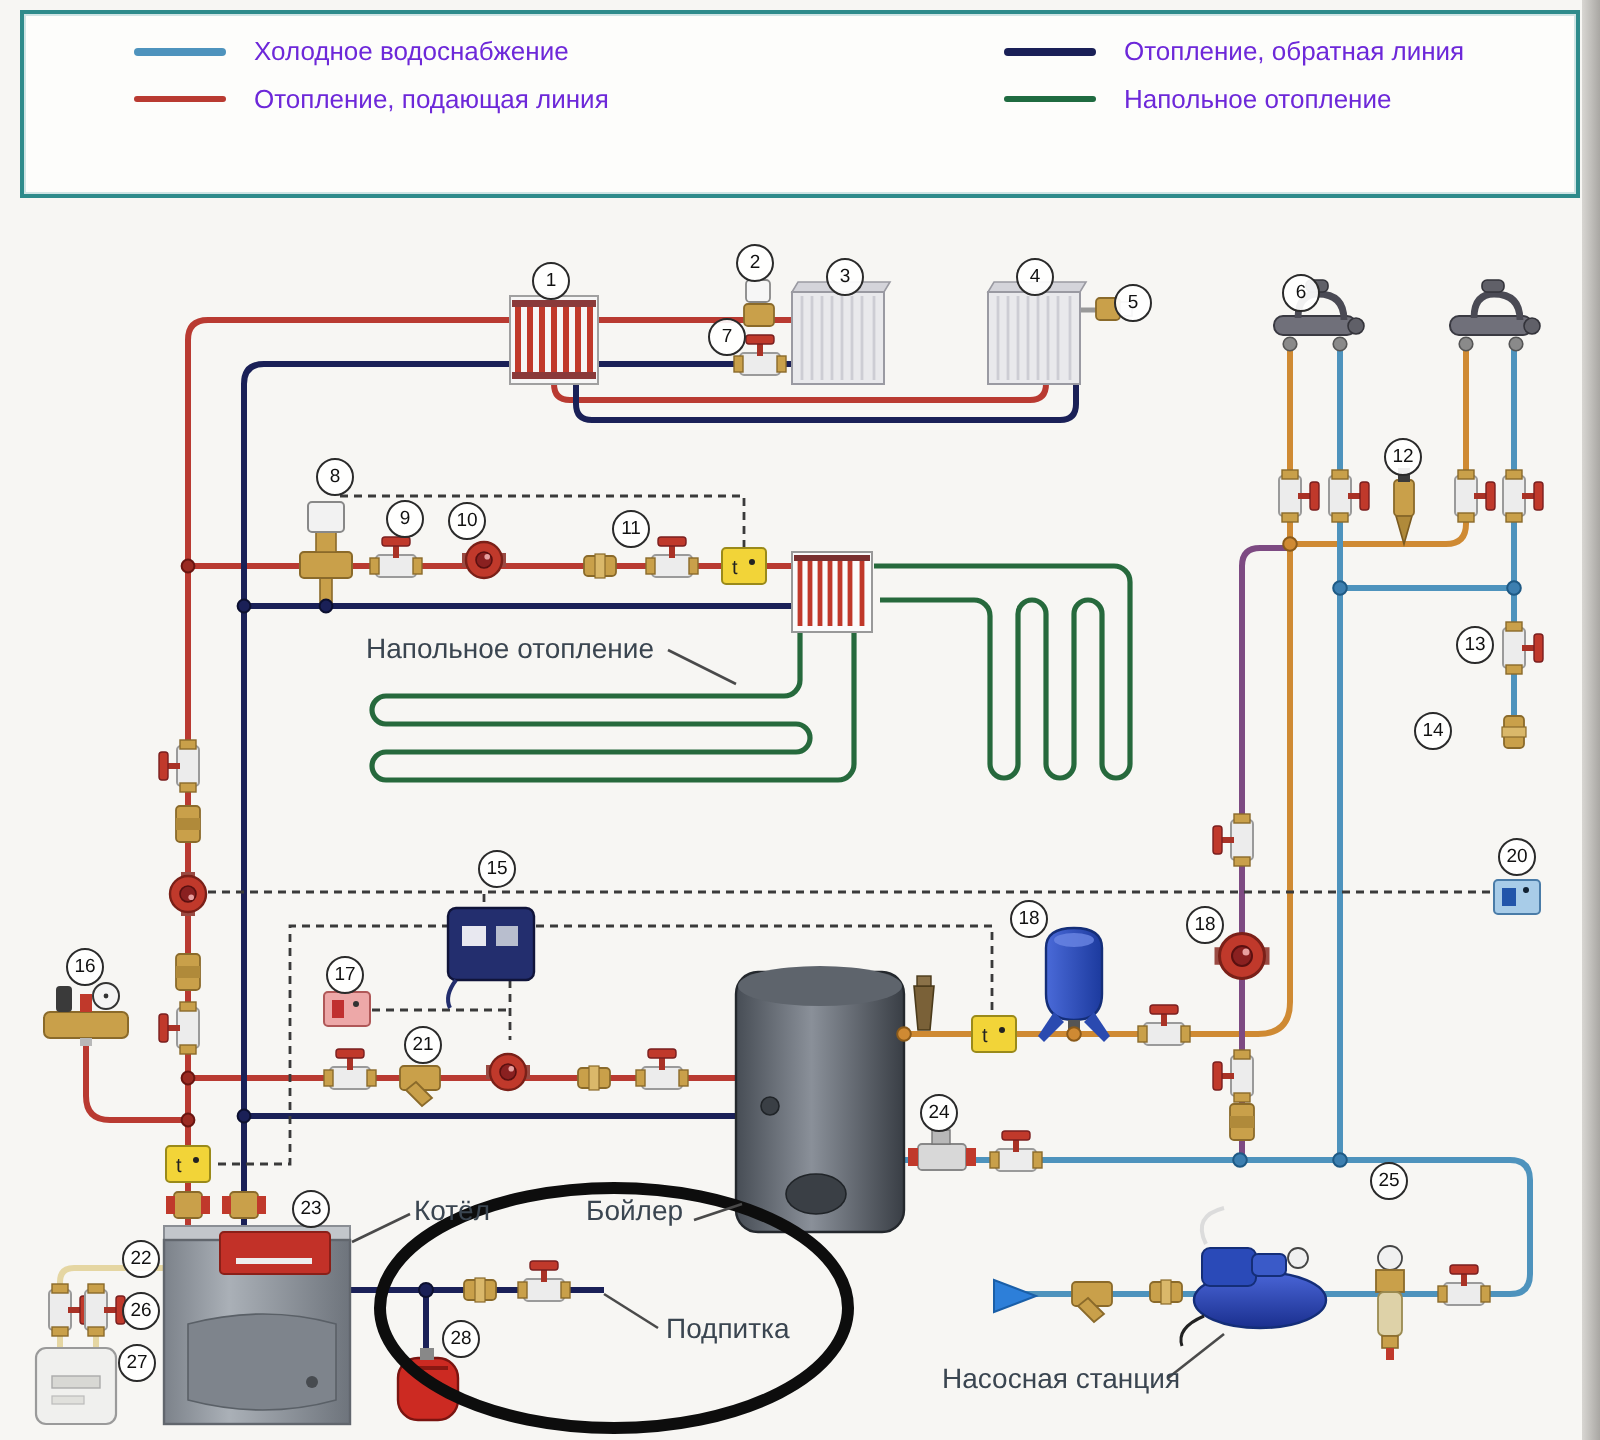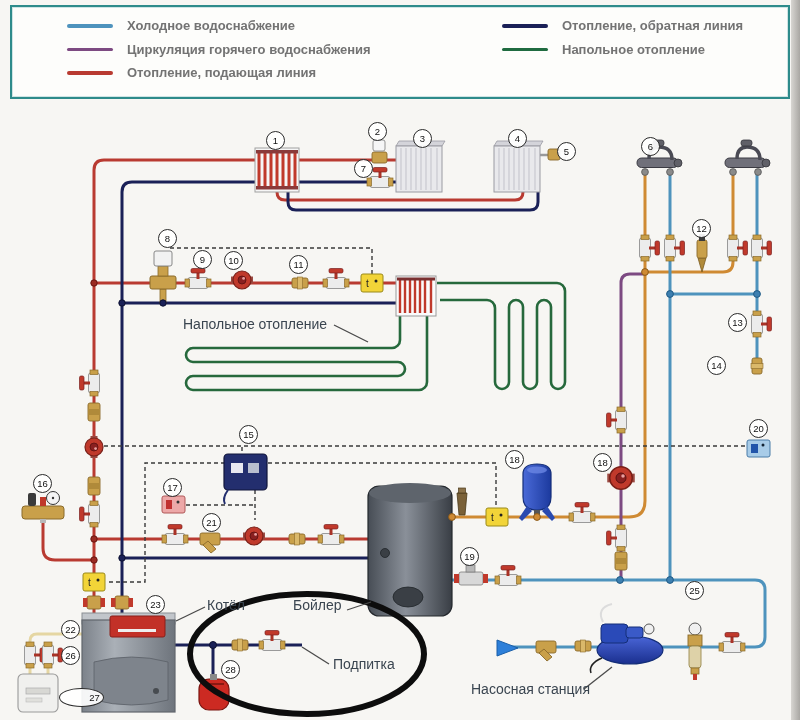--- a/index.html
+++ b/index.html
@@ -7,21 +7,21 @@
   #edge-right{position:absolute;right:0;top:0;width:9px;height:720px;
     background:linear-gradient(90deg,#d8d6d2,#a9a7a3);}
   
   #legend{position:absolute;left:10px;top:5px;width:776px;height:90px;
     background:#fdfdfb;border:2px solid #2e8b8b;box-shadow:inset 0 0 0 1px #cfe4e4;}
   .leg-col{position:absolute;top:7px;}
   #leg-col-0{left:55px;}
   #leg-col-1{left:490px;text-align:center;}
   .lrow{display:flex;align-items:center;height:23.5px;}
   .sw{display:inline-block;width:46px;height:3.5px;margin-right:14px;border-radius:2px;}
-  .ltxt{font-size:13px;color:#737373;font-weight:bold;}
+  .ltxt{font-size:13px;color:#6d28d9;}
   
   .co{position:absolute;width:17px;height:17px;border:1.4px solid #2a2a2a;border-radius:50%;
     background:rgba(255,255,255,.92);display:flex;align-items:center;justify-content:center;
     font-size:9.5px;color:#111;line-height:1;z-index:5;}
   
   .dlab{position:absolute;font-size:14px;color:#3a4550;white-space:nowrap;z-index:4;}
   svg{position:absolute;left:0;top:0;}
 </style>
 </head>
 <body>
@@ -386,24 +386,20 @@
 </g>
 </svg>
 
 <div id="legend">
   <div class="leg-col" id="leg-col-0">
         <div class="lrow">
           <span class="sw" style="background: rgb(78, 147, 189);"></span>
           <span class="ltxt">Холодное водоснабжение</span>
         </div>
         <div class="lrow">
-          <span class="sw" style="background: rgb(125, 74, 130);"></span>
-          <span class="ltxt">Циркуляция горячего водоснабжения</span>
-        </div>
-        <div class="lrow">
           <span class="sw" style="background: rgb(185, 58, 49);"></span>
           <span class="ltxt">Отопление, подающая линия</span>
         </div>
       </div>
   <div class="leg-col" id="leg-col-1">
         <div class="lrow">
           <span class="sw" style="background: rgb(26, 32, 87);"></span>
           <span class="ltxt">Отопление, обратная линия</span>
         </div>
         <div class="lrow">
@@ -417,36 +413,36 @@
 <div class="co" style="left: 266px; top: 131px;">1</div>
     <div class="co" style="left: 368px; top: 122px;">2</div>
     <div class="co" style="left: 413px; top: 129px;">3</div>
     <div class="co" style="left: 508px; top: 129px;">4</div>
     <div class="co" style="left: 557px; top: 142px;">5</div>
     <div class="co" style="left: 641px; top: 137px;">6</div>
     <div class="co" style="left: 354px; top: 159px;">7</div>
     <div class="co" style="left: 158px; top: 229px;">8</div>
     <div class="co" style="left: 193px; top: 250px;">9</div>
     <div class="co" style="left: 224px; top: 251px;">10</div>
-    <div class="co" style="left: 289px; top: 255px;">11</div>
+    <div class="co" style="left: 306px; top: 255px;">11</div>
     <div class="co" style="left: 692px; top: 219px;">12</div>
     <div class="co" style="left: 728px; top: 313px;">13</div>
     <div class="co" style="left: 707px; top: 356px;">14</div>
     <div class="co" style="left: 239px; top: 425px;">15</div>
     <div class="co" style="left: 33px; top: 474px;">16</div>
     <div class="co" style="left: 163px; top: 478px;">17</div>
     <div class="co" style="left: 505px; top: 450px; text-align: right;">18</div>
     <div class="co" style="left: 593px; top: 453px;">18</div>
     <div class="co" style="left: 749px; top: 419px;">20</div>
     <div class="co" style="left: 202px; top: 513px;">21</div>
     <div class="co" style="left: 61px; top: 572px; margin-top: 48px;">22</div>
     <div class="co" style="left: 146px; top: 595px;">23</div>
-    <div class="co" style="left: 460px; top: 547px;">19</div>
+    <div class="co" style="left: 460px; top: 547px;">24</div>
     <div class="co" style="left: 685px; top: 581px;">25</div>
     <div class="co" style="left: 61px; top: 646px;">26</div>
-    <div class="co" style="left: 59px; top: 688px; padding-left: 26px;">27</div>
+    <div class="co" style="left: 59px; top: 672px;">27</div>
     <div class="co" style="left: 221px; top: 660px;">28</div>
     <div class="dlab" style="left: 183px; top: 316px;">Напольное отопление</div>
     <div class="dlab" style="left: 207px; top: 597px;">Котёл</div>
     <div class="dlab" style="left: 293px; top: 597px;">Бойлер</div>
     <div class="dlab" style="left: 333px; top: 656px;">Подпитка</div>
     <div class="dlab" style="left: 455px; top: 681px; margin-left: 16px;">Насосная станция</div>
   </div>
 
 </body></html>

